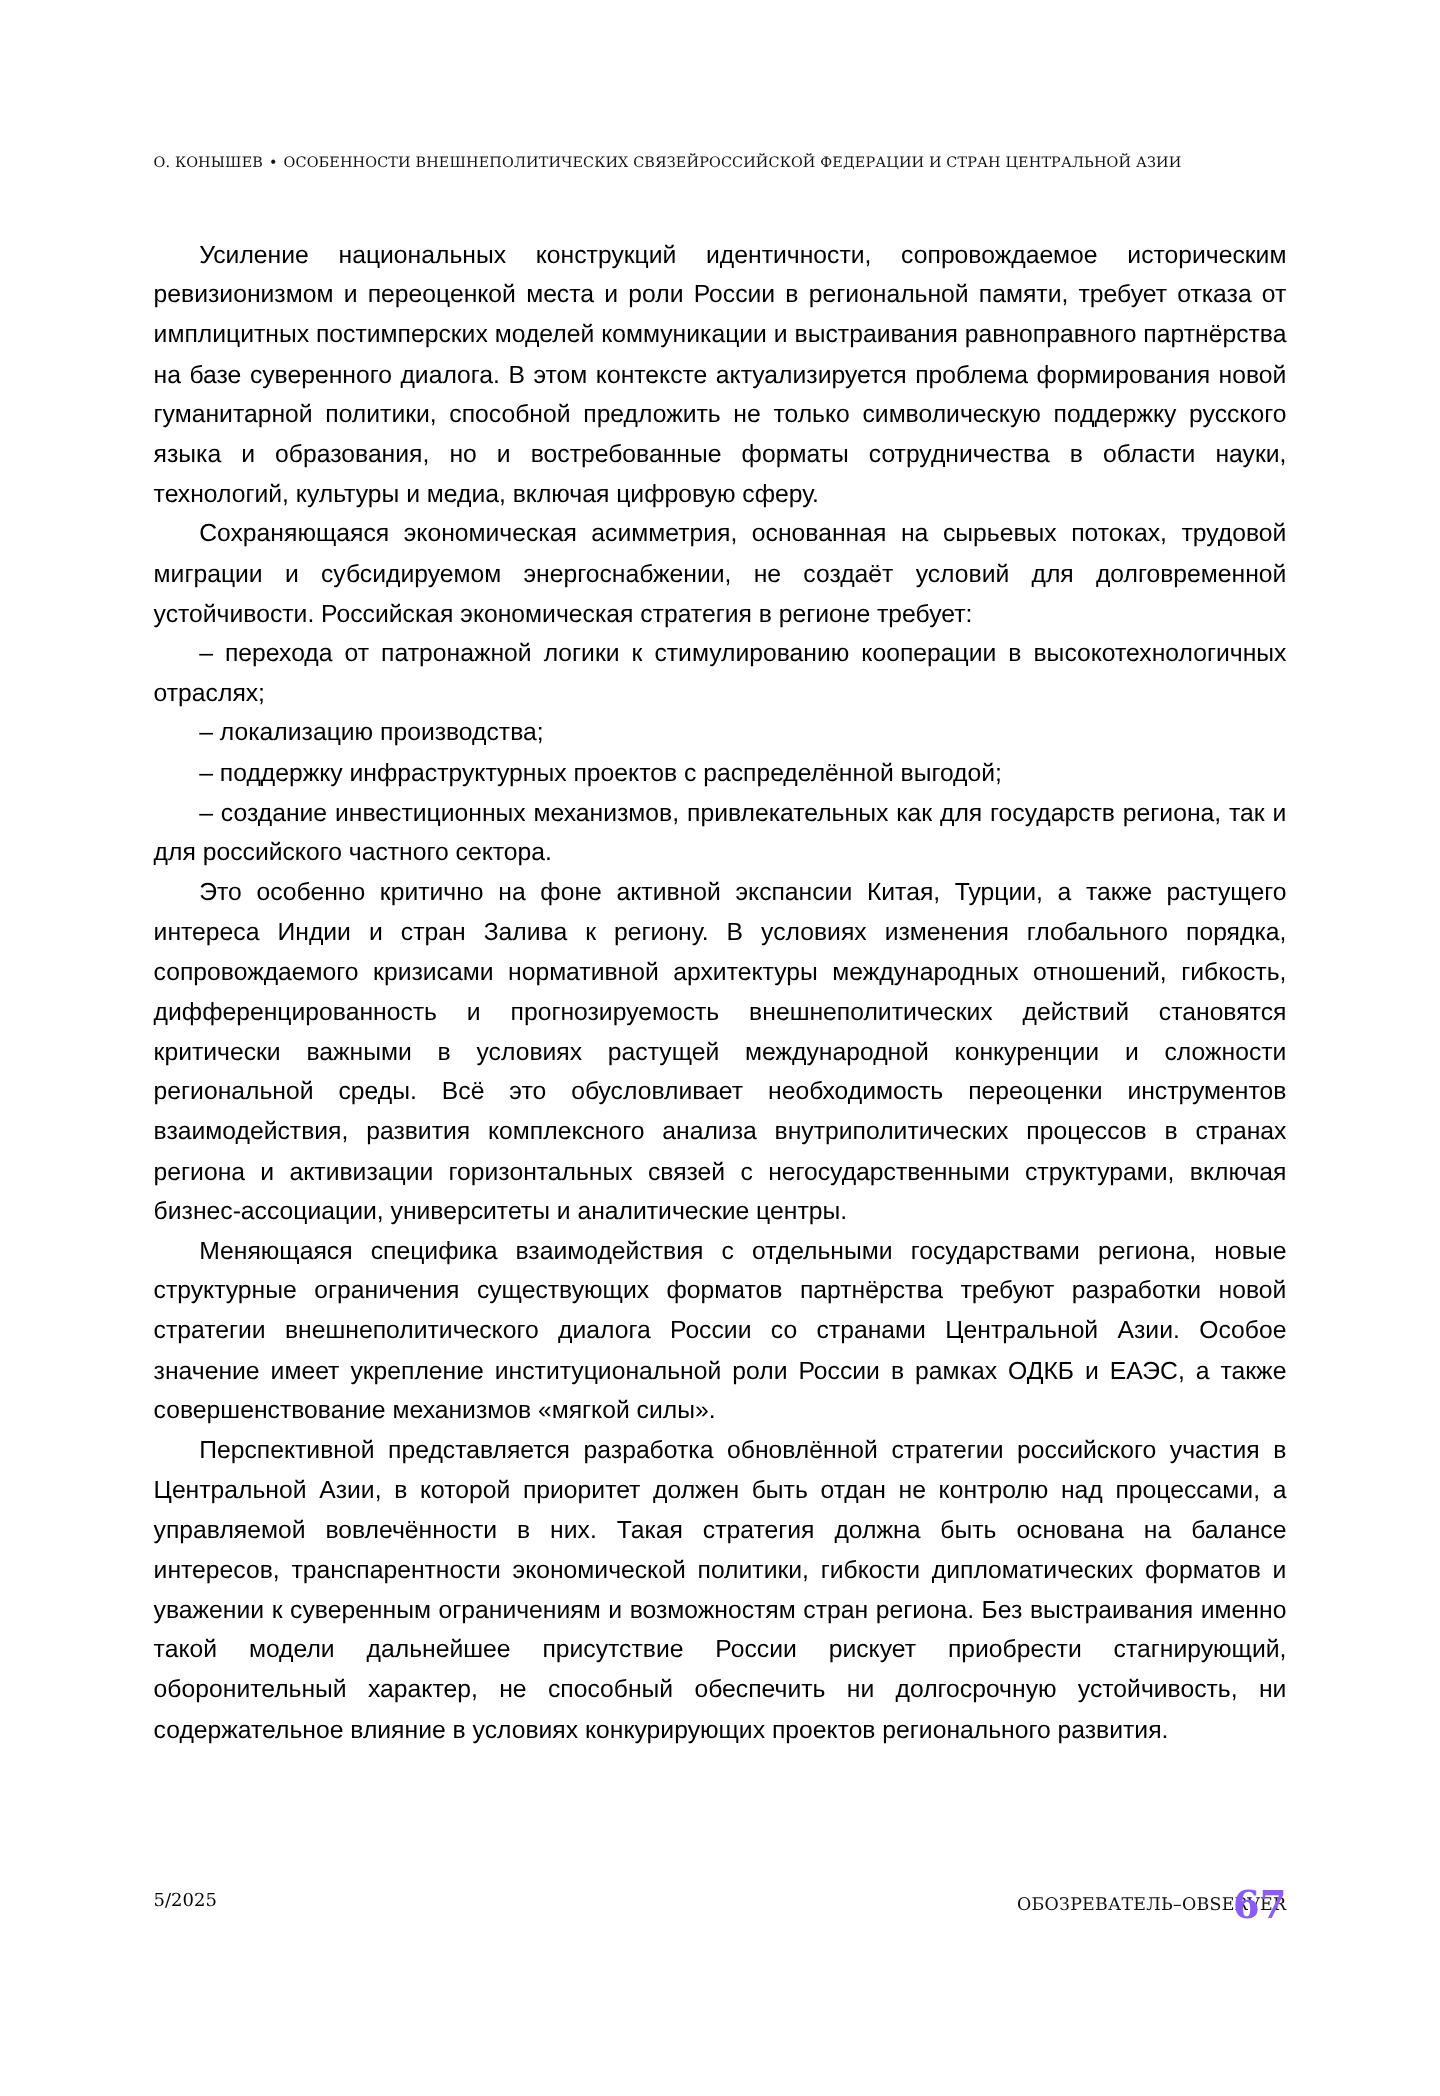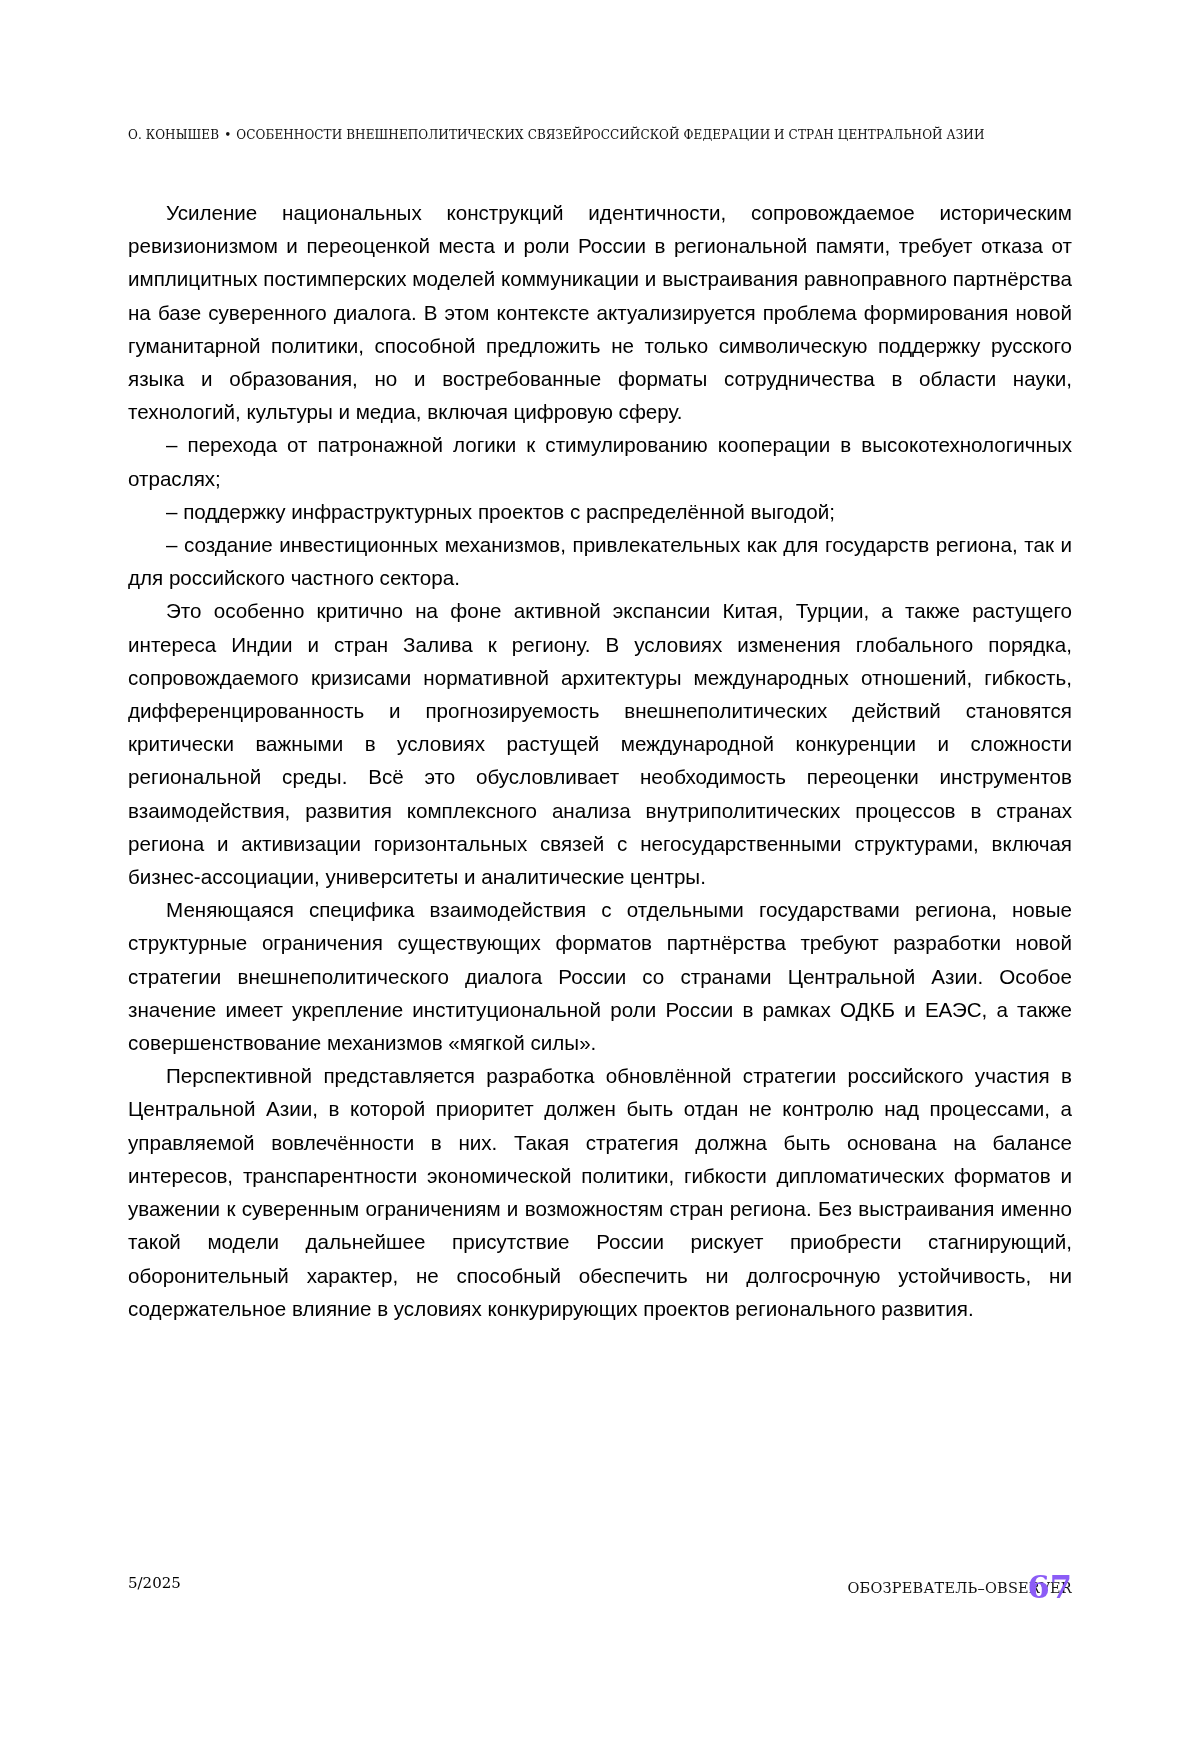--- a/index.html
+++ b/index.html
@@ -100,21 +100,23 @@
 <div class="page">
 
   <div class="content">
 
     <div class="running-head">
       <span>О. КОНЫШЕВ</span><span class="sep">•</span><span>ОСОБЕННОСТИ ВНЕШНЕПОЛИТИЧЕСКИХ СВЯЗЕЙРОССИЙСКОЙ ФЕДЕРАЦИИ И СТРАН ЦЕНТРАЛЬНОЙ АЗИИ</span>
     </div>
 
     <div class="body-text">
       <p>Усиление национальных конструкций идентичности, сопровождаемое историческим ревизионизмом и переоценкой места и роли России в региональной памяти, требует отказа от имплицитных постимперских моделей коммуникации и выстраивания равноправного партнёрства на базе суверенного диалога. В этом контексте актуализируется проблема формирования новой гуманитарной политики, способной предложить не только символическую поддержку русского языка и образования, но и востребованные форматы сотрудничества в области науки, технологий, культуры и медиа, включая цифровую сферу.</p>
+      <p>Сохраняющаяся экономическая асимметрия, основанная на сырьевых потоках, трудовой миграции и субсидируемом энергоснабжении, не создаёт условий для долговременной устойчивости. Российская экономическая стратегия в регионе требует:</p>
       <p class="listline">– перехода от патронажной логики к стимулированию кооперации в высокотехнологичных отраслях;</p>
+      <p class="listline">– локализацию производства;</p>
       <p class="listline">– поддержку инфраструктурных проектов с распределённой выгодой;</p>
       <p class="listline">– создание инвестиционных механизмов, привлекательных как для государств региона, так и для российского частного сектора.</p>
       <p>Это особенно критично на фоне активной экспансии Китая, Турции, а также растущего интереса Индии и стран Залива к региону. В условиях изменения глобального порядка, сопровождаемого кризисами нормативной архитектуры международных отношений, гибкость, дифференцированность и прогнозируемость внешнеполитических действий становятся критически важными в условиях растущей международной конкуренции и сложности региональной среды. Всё это обусловливает необходимость переоценки инструментов взаимодействия, развития комплексного анализа внутриполитических процессов в странах региона и активизации горизонтальных связей с негосударственными структурами, включая бизнес-ассоциации, университеты и аналитические центры.</p>
       <p>Меняющаяся специфика взаимодействия с отдельными государствами региона, новые структурные ограничения существующих форматов партнёрства требуют разработки новой стратегии внешнеполитического диалога России со странами Центральной Азии. Особое значение имеет укрепление институциональной роли России в рамках ОДКБ и ЕАЭС, а также совершенствование механизмов «мягкой силы».</p>
       <p>Перспективной представляется разработка обновлённой стратегии российского участия в Центральной Азии, в которой приоритет должен быть отдан не контролю над процессами, а управляемой вовлечённости в них. Такая стратегия должна быть основана на балансе интересов, транспарентности экономической политики, гибкости дипломатических форматов и уважении к суверенным ограничениям и возможностям стран региона. Без выстраивания именно такой модели дальнейшее присутствие России рискует приобрести стагнирующий, оборонительный характер, не способный обеспечить ни долгосрочную устойчивость, ни содержательное влияние в условиях конкурирующих проектов регионального развития.</p>
     </div>
 
   </div>
 
   <div class="footer">

